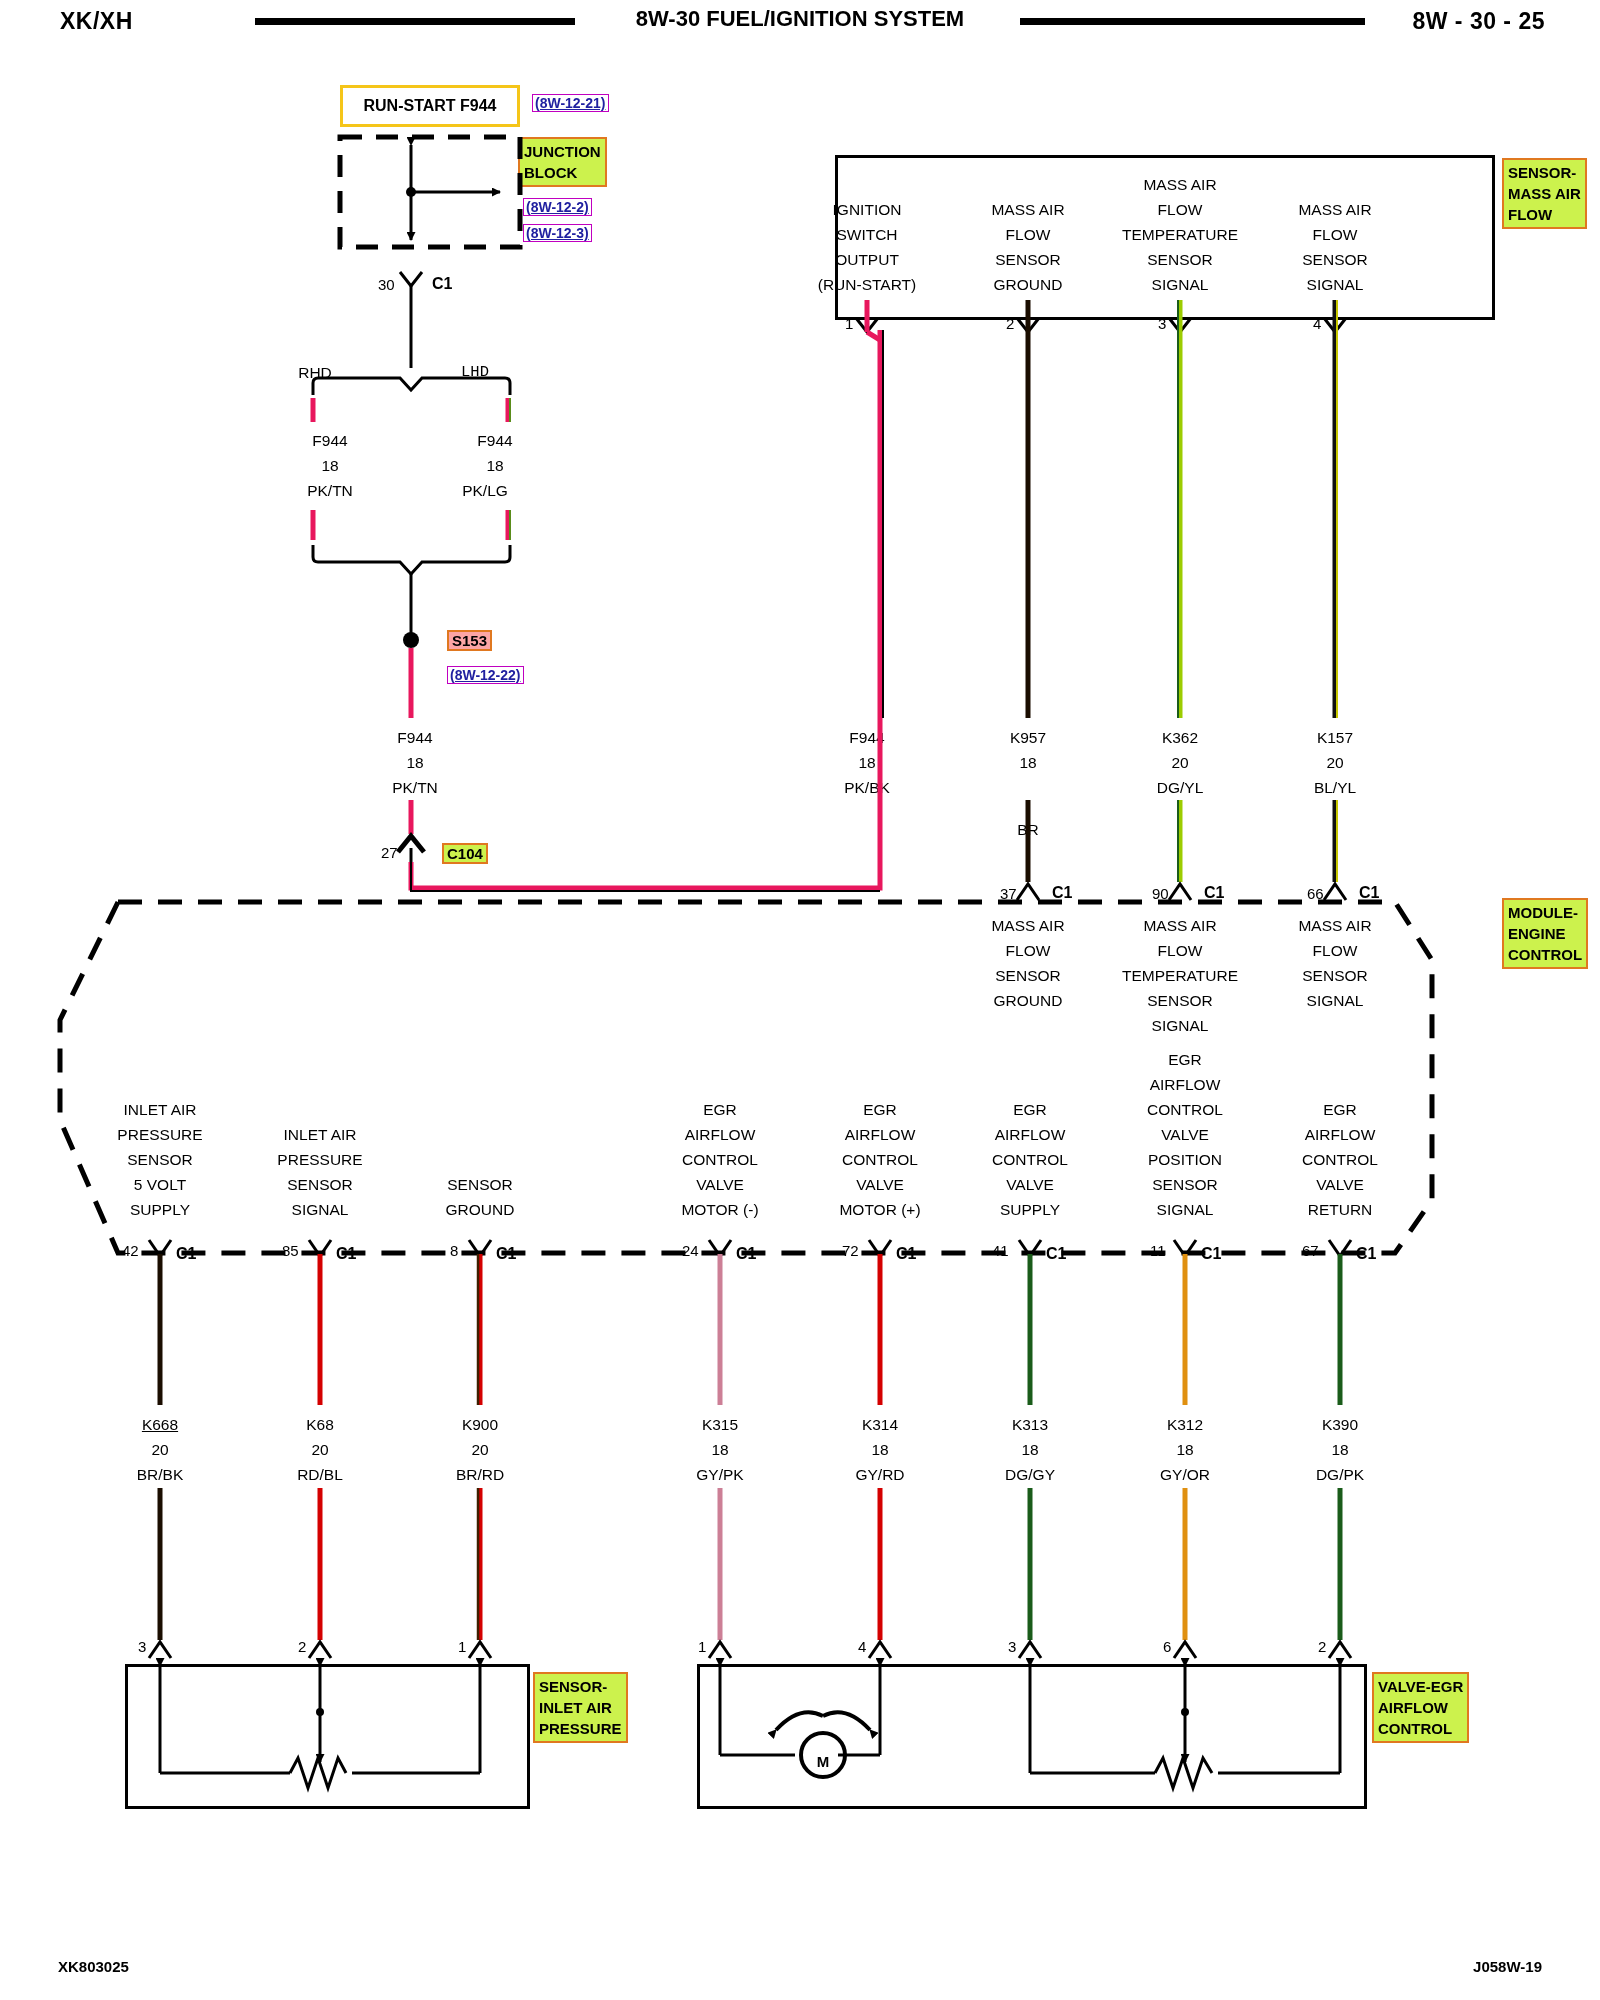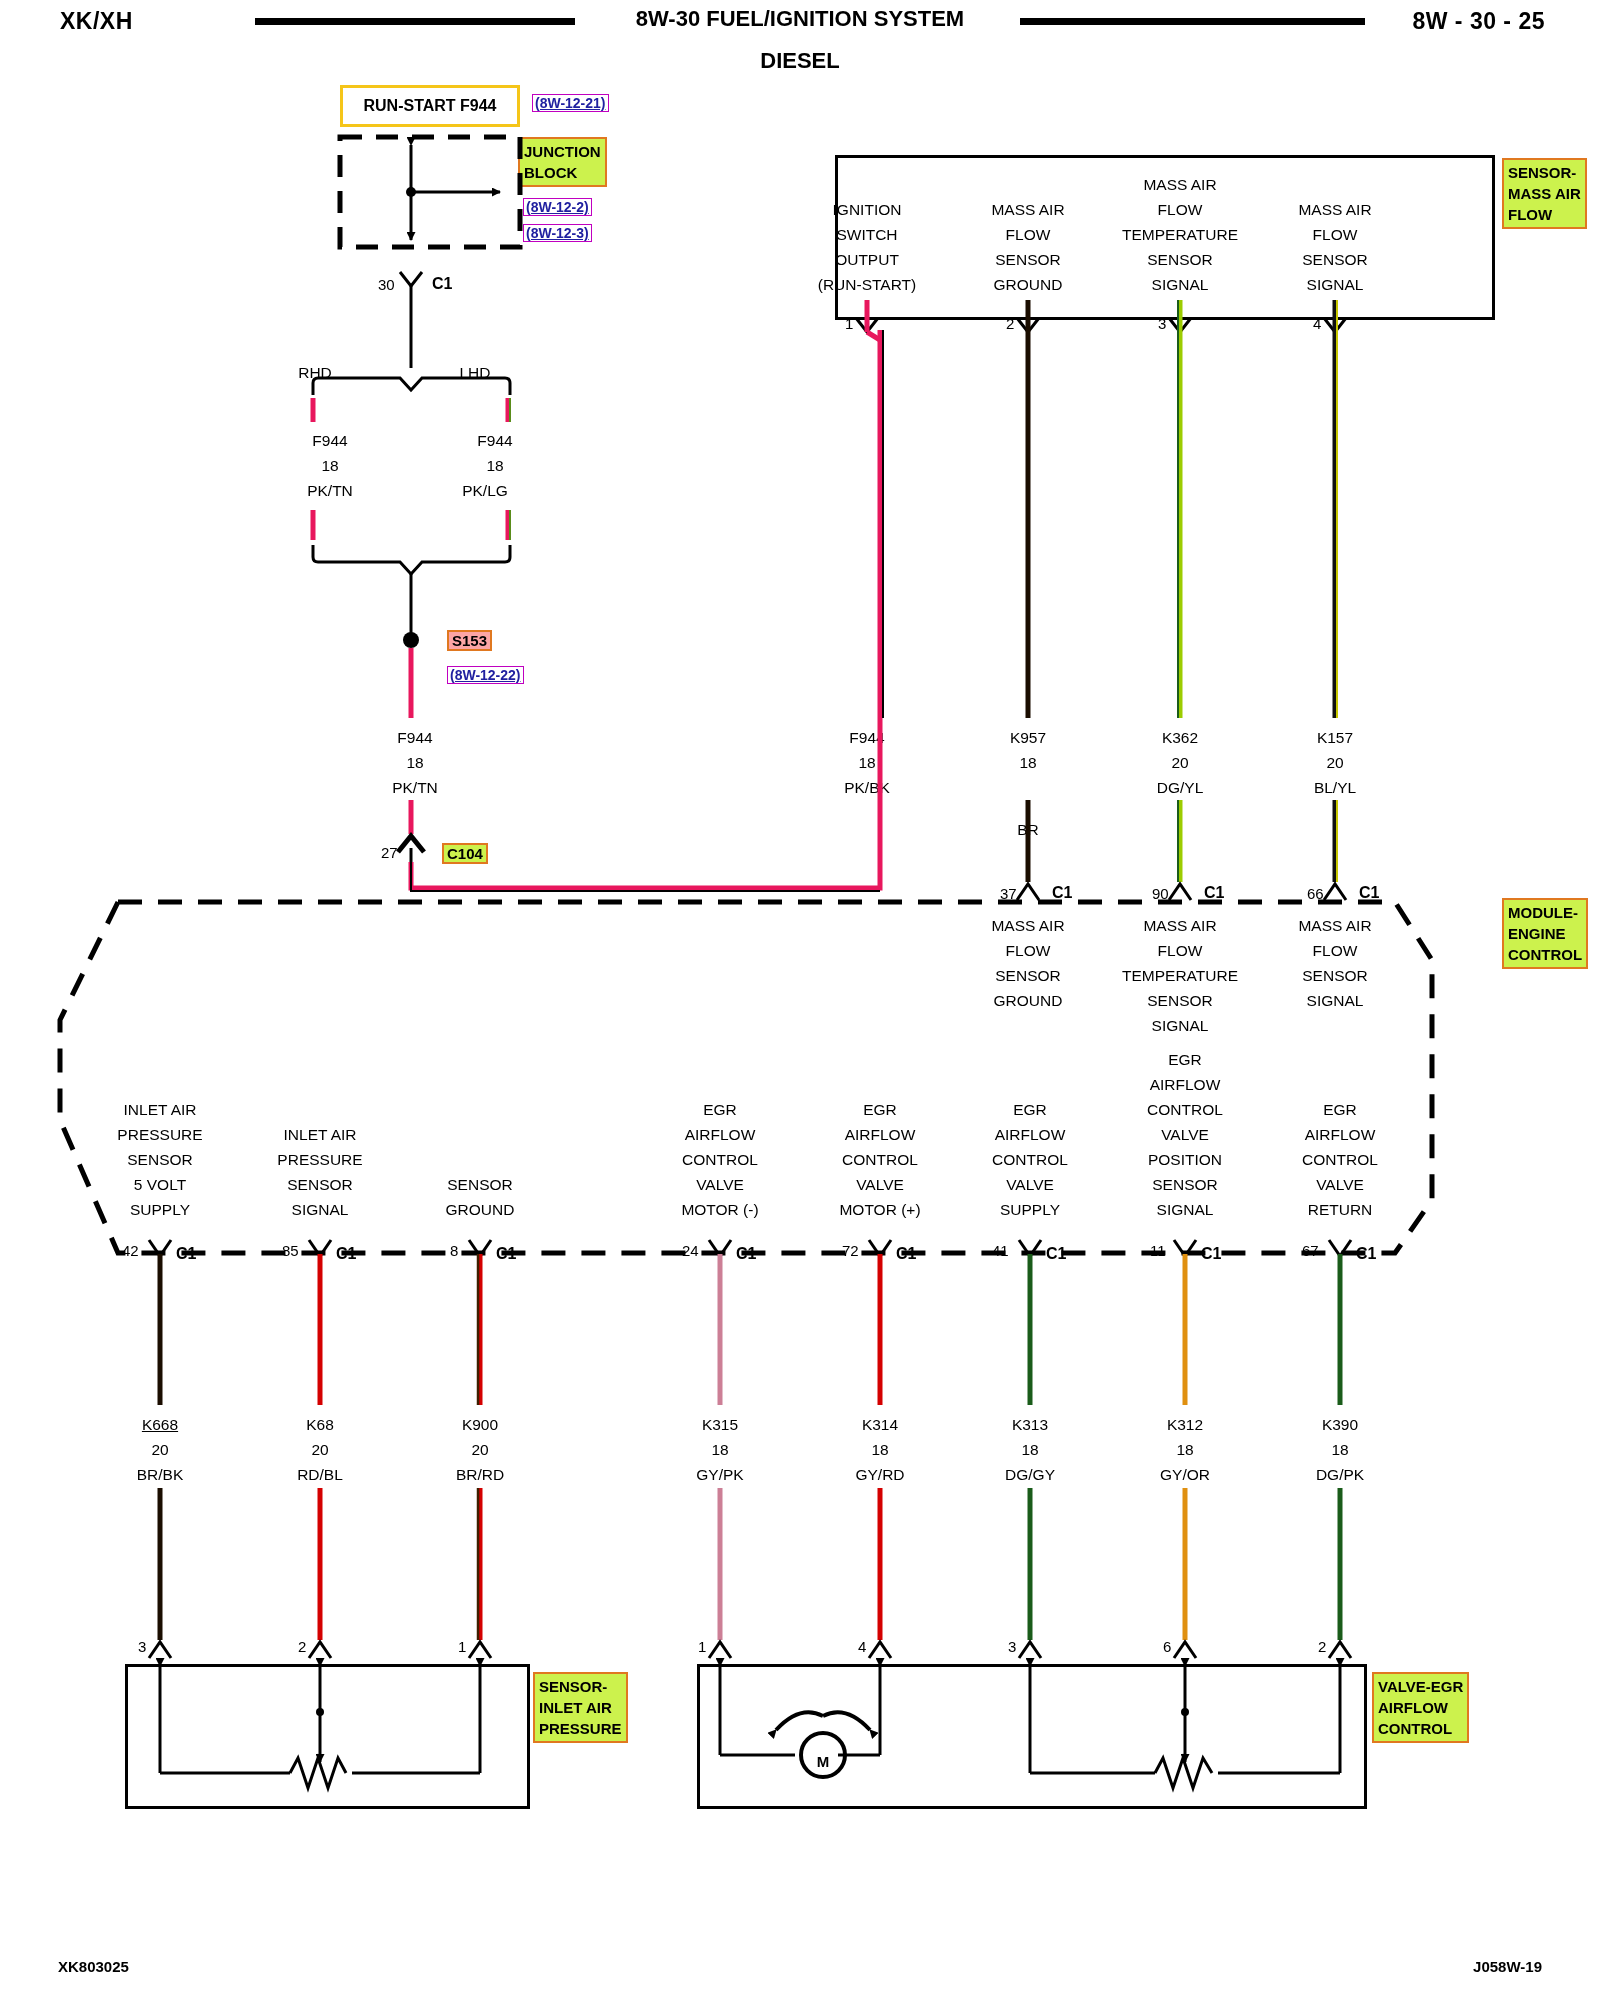--- a/index.html
+++ b/index.html
@@ -45,37 +45,36 @@
   svg.ov{position:absolute;left:0;top:0;width:1600px;height:2000px;overflow:visible;pointer-events:none;}
 </style>
 </head>
 <body>
 
 <div class="pg">
 
   <div class="hdr-left">XK/XH</div>
   <div class="rule l"></div>
   <div class="hdr-title">8W-30 FUEL/IGNITION SYSTEM</div>
-  <div class="hdr-sub">DIESEL</div>
   <div class="rule r"></div>
   <div class="hdr-right">8W - 30 - 25</div>
 
   <div class="fusebox" style="left:340px;top:85px;width:180px;height:42px;">RUN-START F944</div>
   <div class="xref" style="left:532px;top:94px;">(8W-12-21)</div>
 
   <div class="tag" style="left:518px;top:137px;white-space:pre;">JUNCTION
 BLOCK</div>
   <div class="xref" style="left:523px;top:198px;">(8W-12-2)</div>
   <div class="xref" style="left:523px;top:224px;">(8W-12-3)</div>
 
   <div class="pin" style="left:378px;top:276px;">30</div>
   <div class="cnm" style="left:432px;top:275px;">C1</div>
 
   <div class="lbl" style="left:255px;top:360px;width:120px;">RHD</div>
-  <div class="lbl" style="left:415px;top:360px;width:120px;">LHD</div>
+  <div class="lbl" style="left:415px;top:360px;width:120px;font-family:Liberation Mono, monospace;">LHD</div>
 
   <div class="wlbl" style="left:250px;top:428px;">F944</div>
   <div class="wlbl" style="left:250px;top:453px;">18</div>
   <div class="wlbl" style="left:250px;top:478px;">PK/TN</div>
 
   <div class="wlbl" style="left:415px;top:428px;">F944</div>
   <div class="wlbl" style="left:415px;top:453px;">18</div>
   <div class="wlbl" style="left:405px;top:478px;">PK/LG</div>
 
   <div class="tagsplice" style="left:447px;top:630px;">S153</div>

